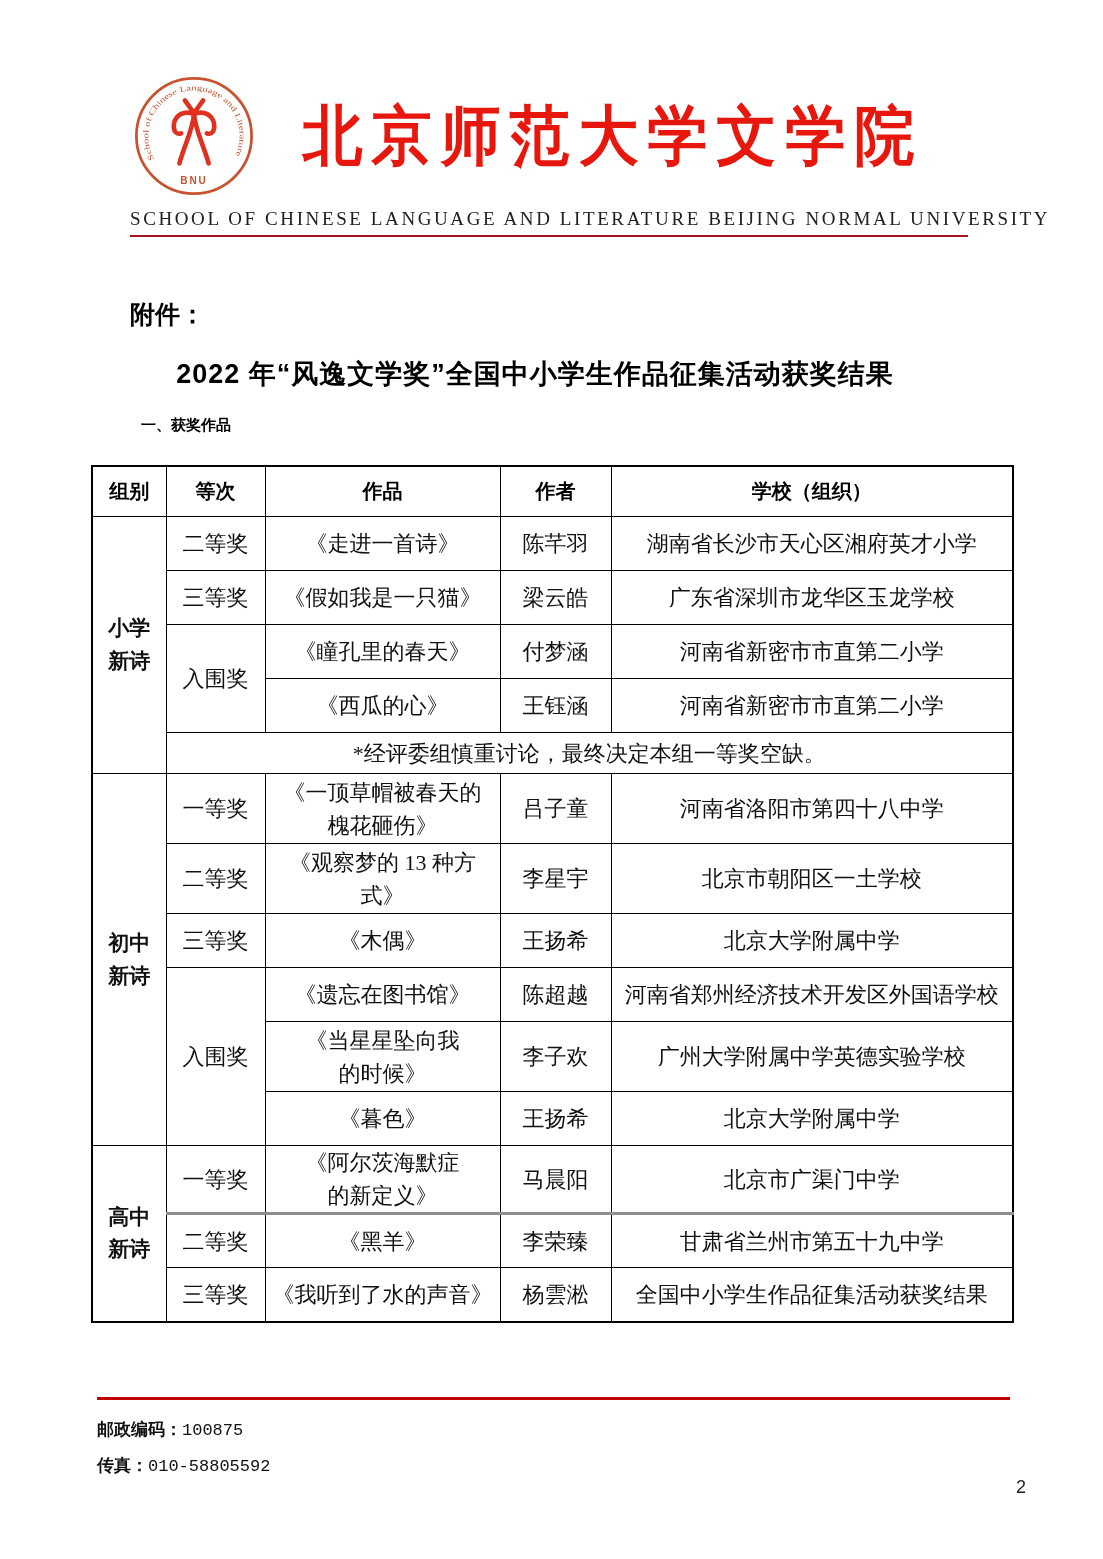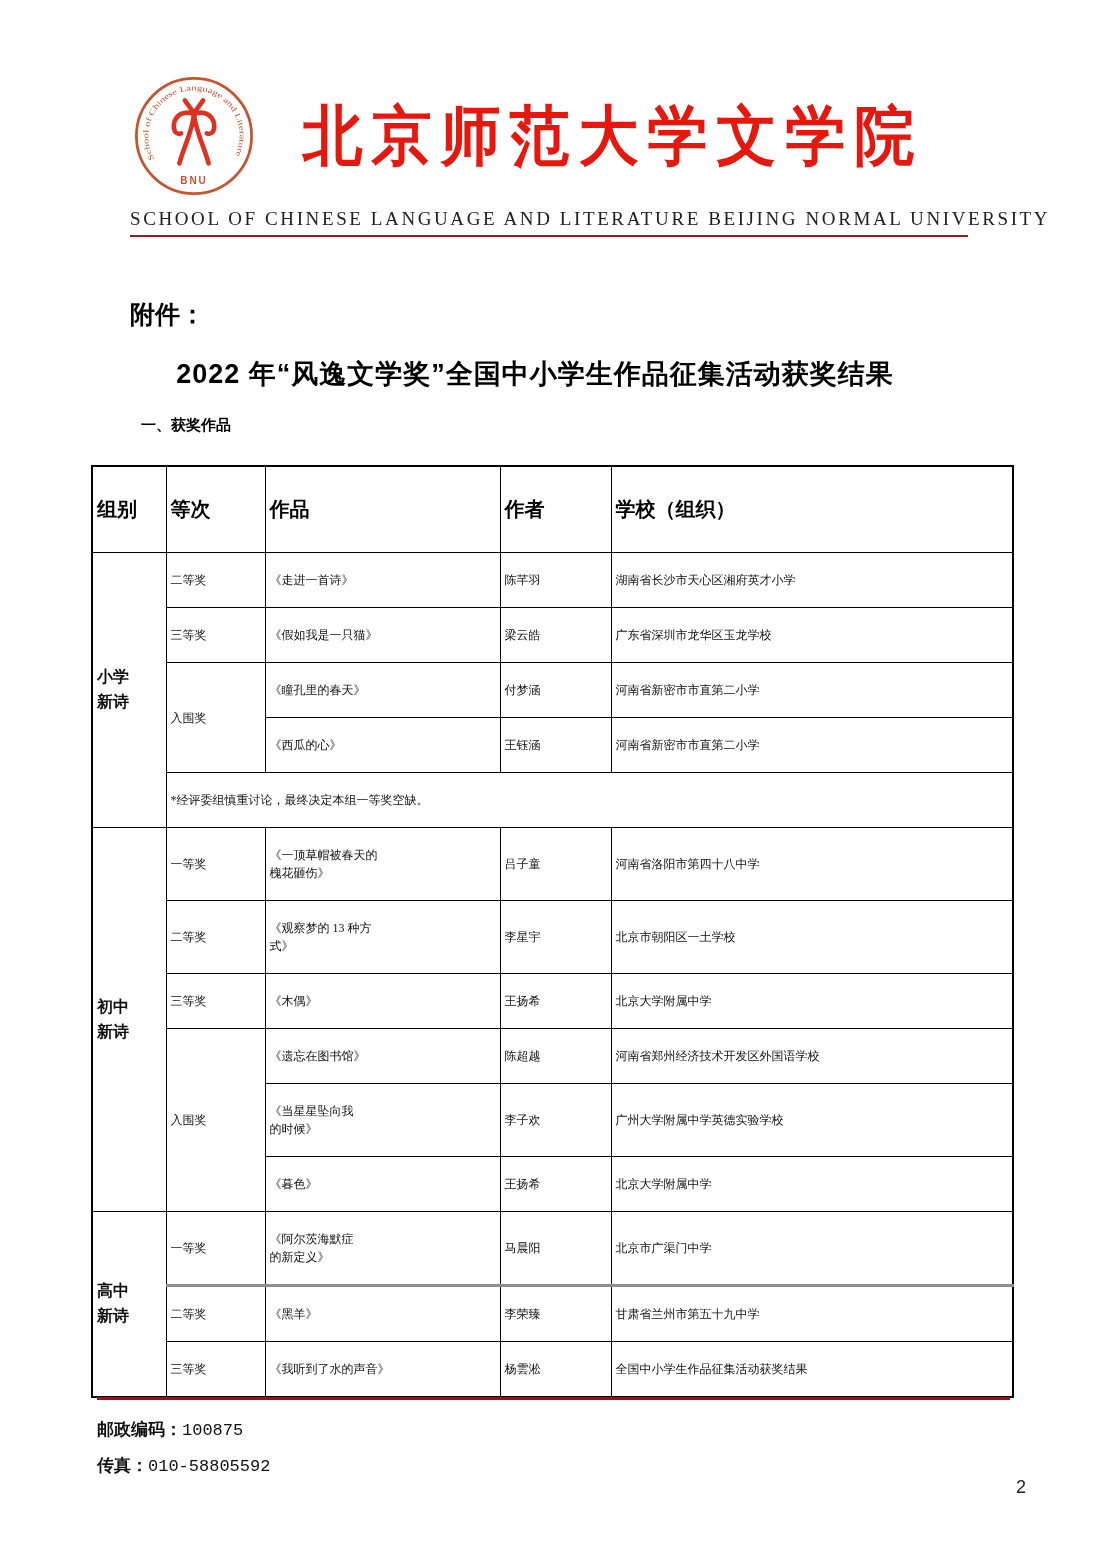--- a/index.html
+++ b/index.html
@@ -33,29 +33,29 @@
     font-family:"Liberation Sans", sans-serif;font-weight:bold;font-size:27px;color:#000;
     letter-spacing:1px;
   }
   .section-title{
     position:absolute;left:133px;top:416px;
     font-family:"Liberation Sans", sans-serif;font-weight:bold;font-size:15px;color:#000;margin-left:8px;
   }
   
   .tbl-wrap{position:absolute;left:91px;top:465px;}
   table{border-collapse:collapse;table-layout:fixed;width:921px;border:2px solid #000;}
-  th,td{border:1px solid #000;text-align:left;vertical-align:middle;padding:18px 4px;
+  th,td{border:1px solid #000;text-align:center;vertical-align:middle;padding:0 4px;
         overflow:hidden;}
   th{
     font-family:"Liberation Sans", sans-serif;font-weight:bold;font-size:20px;color:#000;
     height:49px;
   }
-  td{font-size:12px;color:#111;line-height:1.5;}
+  td{font-size:22px;color:#111;line-height:1.5;}
   td.group-cell{
-    font-family:"Liberation Sans", sans-serif;font-weight:bold;font-size:16px;
+    font-family:"Liberation Sans", sans-serif;font-weight:bold;font-size:21px;
     white-space:pre-line;line-height:1.55;
   }
   td.work{white-space:pre-line;margin-left:40px;}
   tr.r-s{height:54px;}
   tr.r-d{height:70px;}
   tr.r-d1{height:66px;}
   tr.r-n{height:41px;}
   tr.gray-top td{border-top:3px solid #8f8f8f;}
   
   .footer{position:absolute;left:97px;top:1397px;width:913px;}

